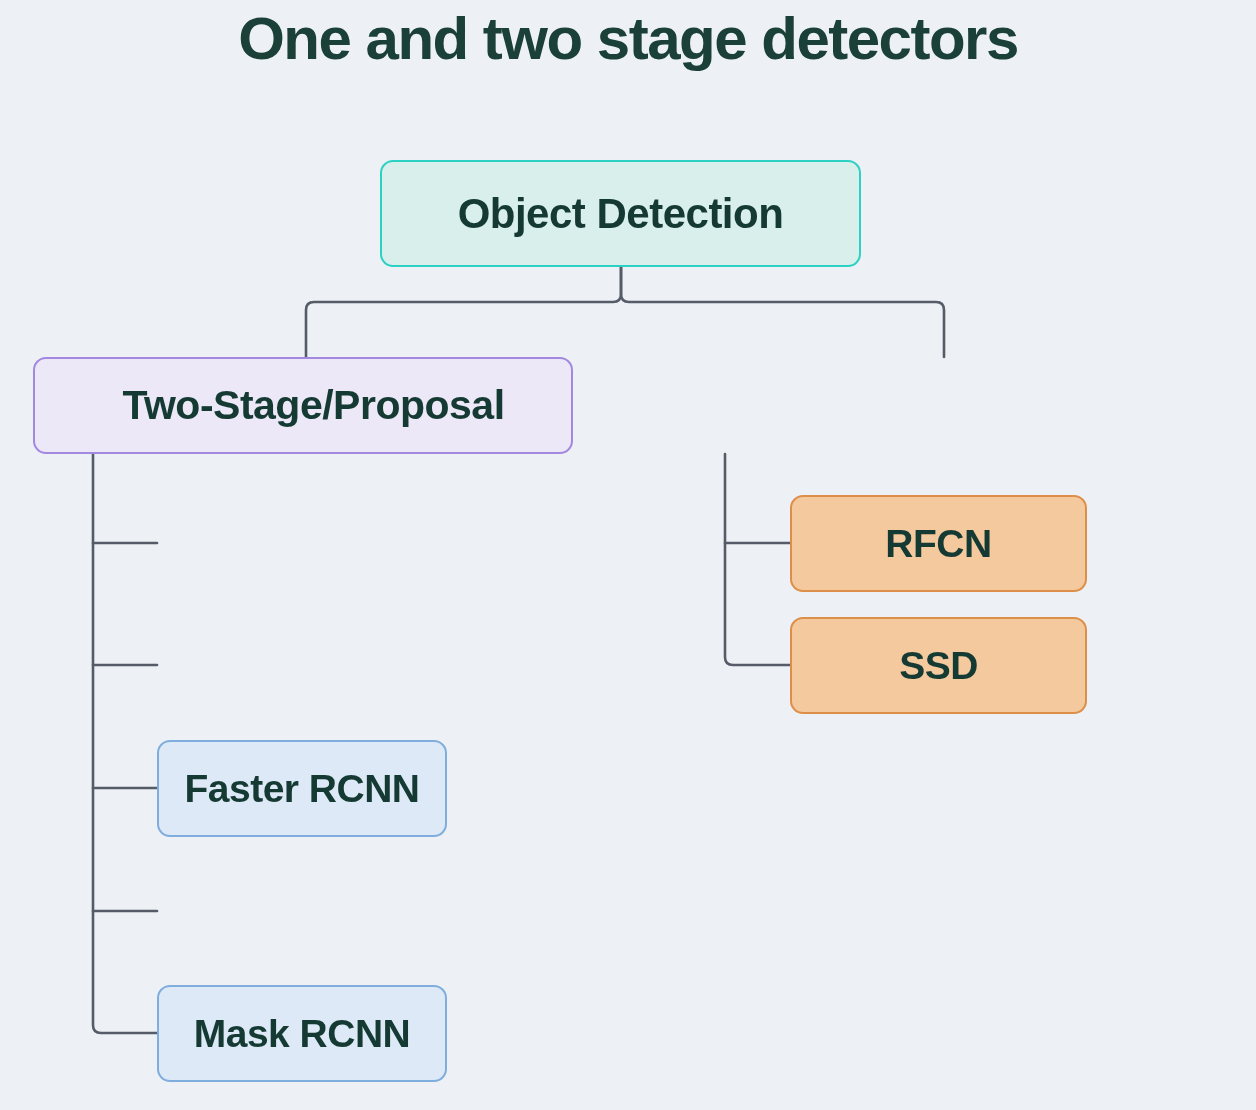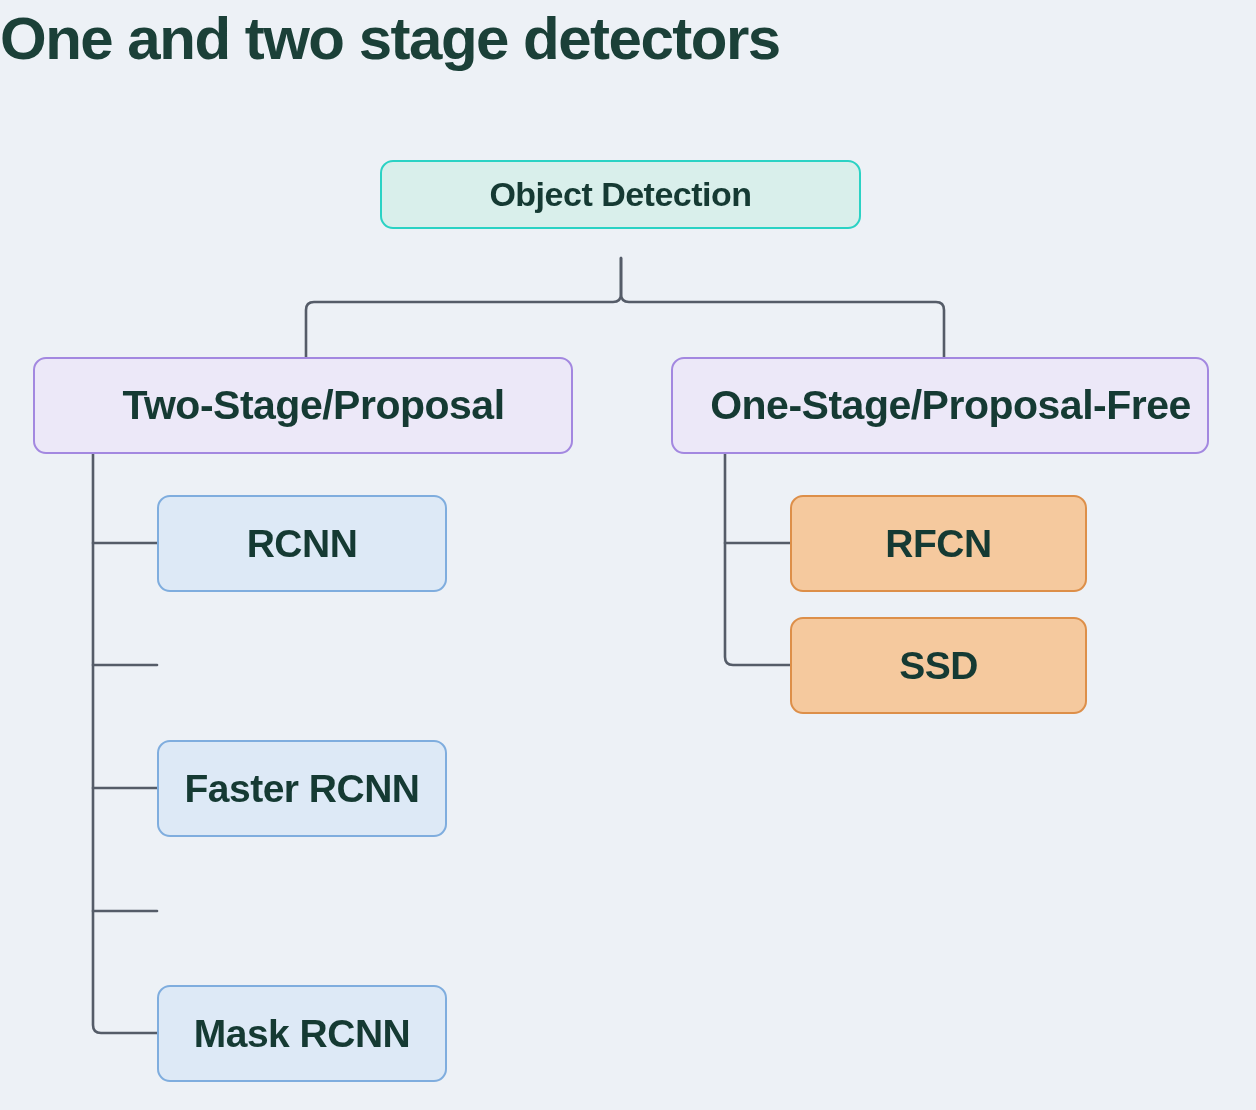--- a/index.html
+++ b/index.html
@@ -26,21 +26,21 @@
     width: 1256px;
     height: 1110px;
     background: var(--background);
     overflow: hidden;
   }
   .diagram-title {
     position: absolute;
     top: 4px;
     left: 0;
     width: 100%;
-    text-align: left;
+    text-align: center;
     font-size: 60px;
     font-weight: 800;
     letter-spacing: -1.5px;
     color: var(--title-text);
   }
   .connector {
     position: absolute;
     top: 0; left: 0;
     width: 1256px;
     height: 1110px;
@@ -57,24 +57,24 @@
     display: flex;
     align-items: center;
     justify-content: center;
     border-radius: 13px;
     font-weight: 600;
     color: var(--node-text);
     letter-spacing: -0.5px;
     text-align: center;
   }
   .node-root {
-    left: 380px; top: 160px; width: 481px; height: 69px;
+    left: 380px; top: 160px; width: 481px; height: 107px;
     background: var(--root-fill);
     border: 2.5px solid var(--root-border);
-    font-size: 34px;
+    font-size: 42px;
   }
   .node-stage {
     top: 357px; height: 97px;
     background: var(--stage-fill);
     border: 2.5px solid var(--stage-border);
     font-size: 41px;
     padding-left: 21px;
   }
   .node-stage.left  { left: 33px;  width: 540px; }
   .node-stage.right { left: 671px; width: 538px; }
@@ -116,27 +116,21 @@
   </svg>
 
   <div class="node node-root">
     <span>Object Detection</span>
   </div>
 
   <div class="node node-stage left">
     <span>Two-Stage/Proposal</span>
   </div>
 
-  <div class="node node-stage right">
-    <span>One-Stage/Proposal-Free</span>
-  </div>
 
-  <div class="node node-child blue" style="top:495px">
-    <span>RCNN</span>
-  </div>
   <div class="node node-child blue" style="top:740px">
     <span>Faster RCNN</span>
   </div>
   <div class="node node-child blue" style="top:985px">
     <span>Mask RCNN</span>
   </div>
 
   <div class="node node-child orange" style="top:495px">
     <span>RFCN</span>
   </div>

